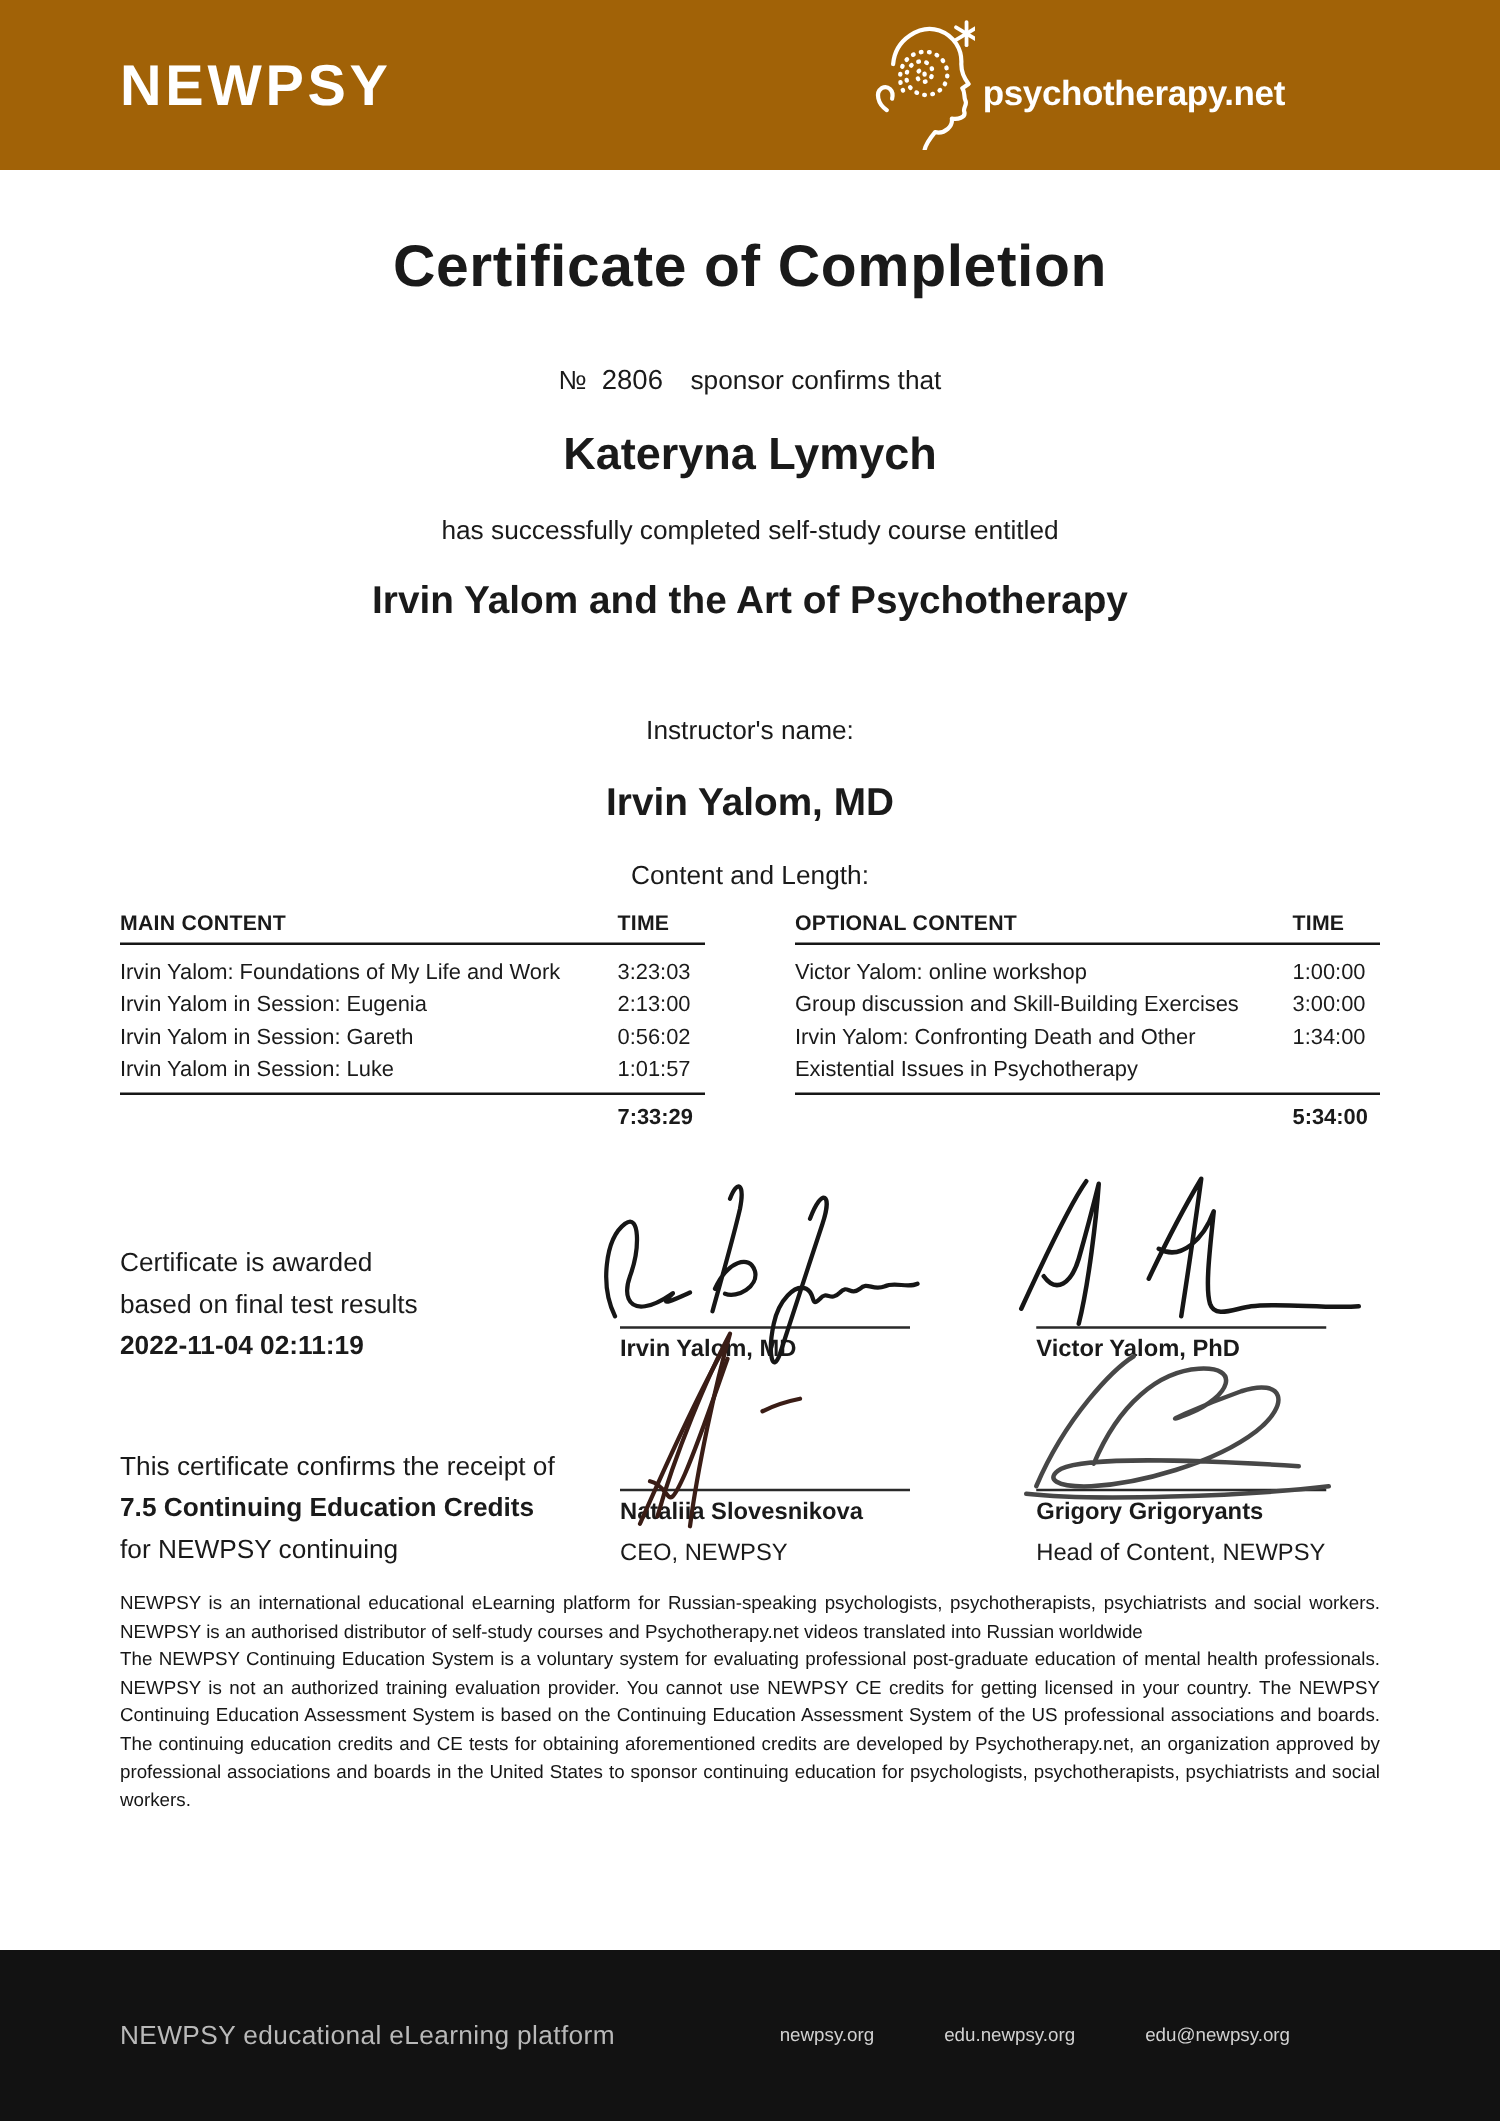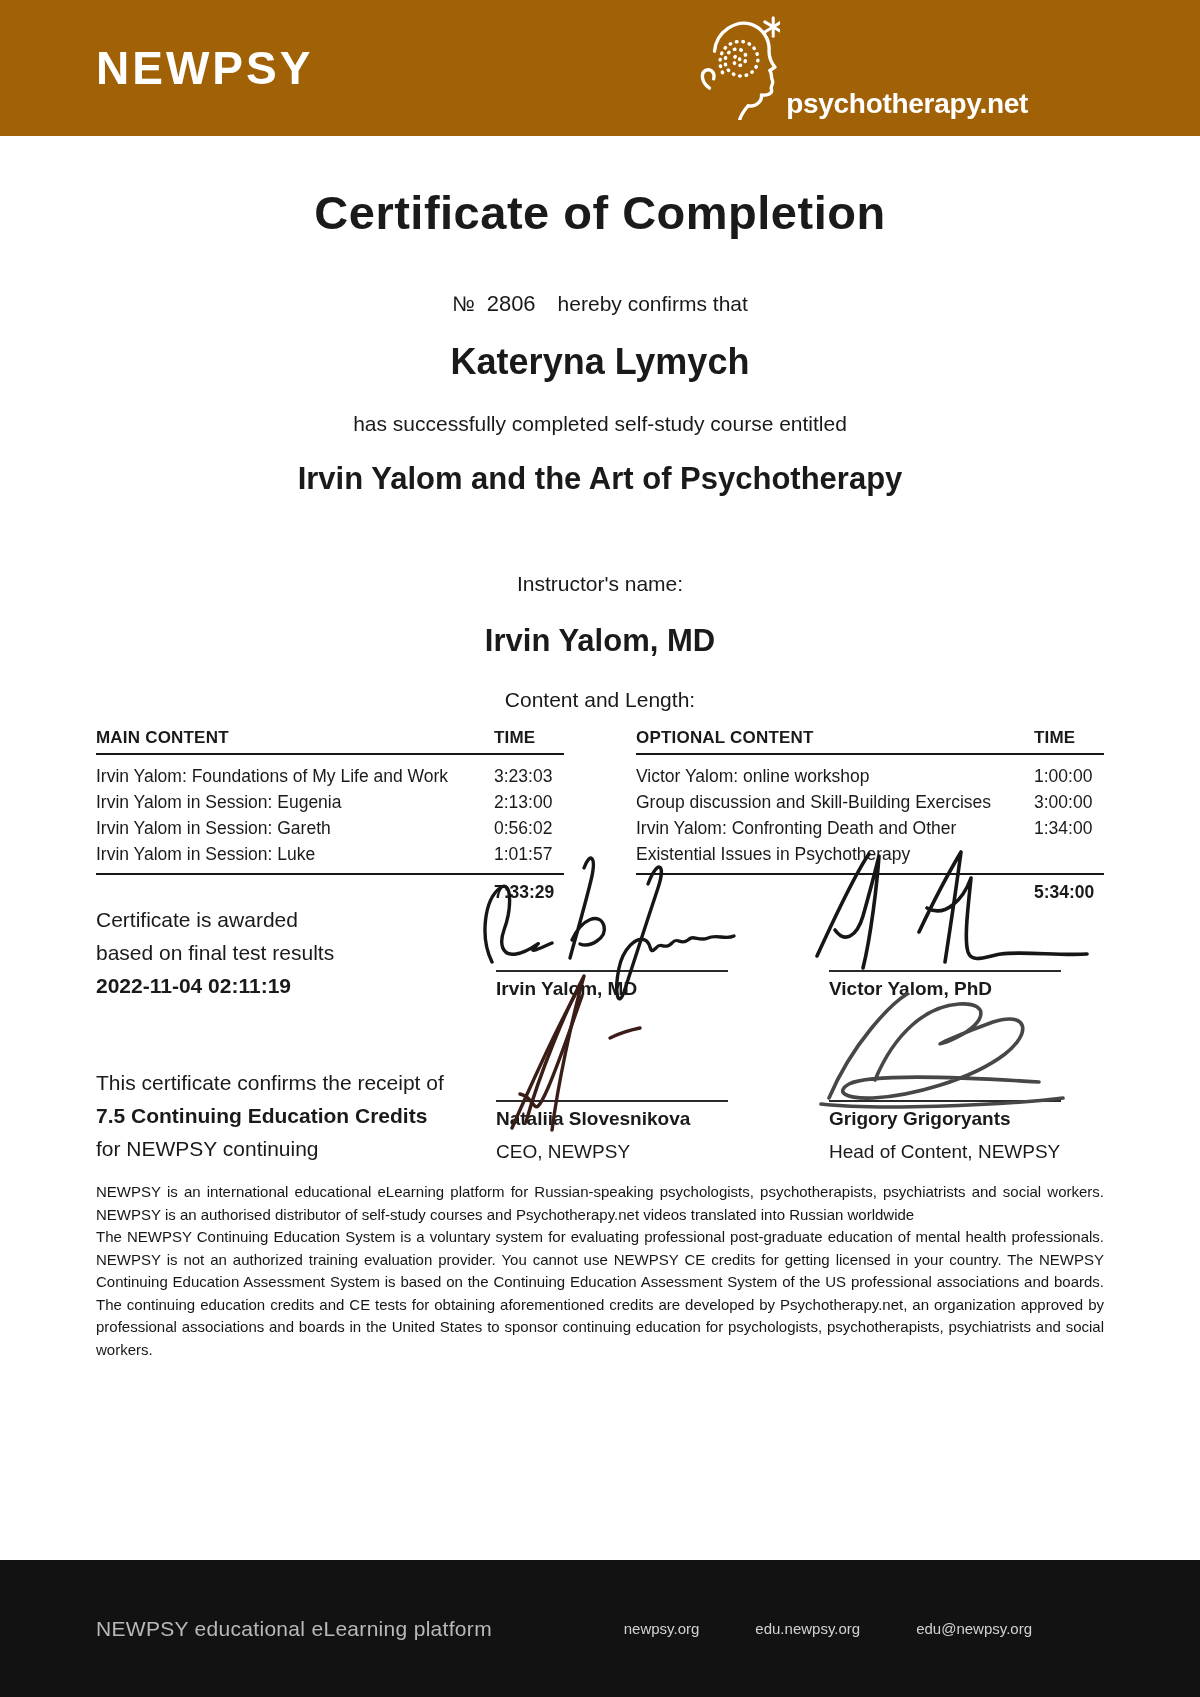--- a/index.html
+++ b/index.html
@@ -4,21 +4,21 @@
 <style>
   * { margin:0; padding:0; box-sizing:border-box; }
   html,body { width:1200px; background:#ffffff; }
   body { font-family:"Liberation Sans", sans-serif; color:#1a1a1a; }
   .page { width:1200px; height:1697px; display:flex; flex-direction:column; overflow:hidden; background:#fff; }
 
   
   .hdr { height:136px; background:#a16207; display:flex; align-items:center; justify-content:space-between;
          padding:0 96px; flex:0 0 auto; }
   .brand { color:#fff; font-size:46px; font-weight:800; letter-spacing:3px; line-height:1; }
-  .partner { display:flex; align-items:flex-end; gap:6px; margin-right:76px; }
+  .partner { display:flex; align-items:center; gap:6px; margin-right:76px; }
   .partner svg { display:block; }
   .partner-text { color:#fff; font-size:28px; font-weight:700; letter-spacing:-0.3px; margin-top:14px; }
 
   
   .main { flex:1 1 auto; width:1008px; margin:0 auto; overflow:hidden; }
   .center { text-align:center; }
   .title { margin-top:50px; font-size:47px; font-weight:800; line-height:54px; letter-spacing:0.5px; }
   .line-no { margin-top:50px; font-size:21px; line-height:28px; }
   .line-no .num { margin:0 22px 0 12px; font-size:22px; }
   .recipient { margin-top:22px; font-size:36px; font-weight:800; line-height:44px; }
@@ -38,21 +38,21 @@
   .ct-rows { padding:8px 0 6px; min-height:118px; }
   .ct-row { display:grid; grid-template-columns:1fr 70px; column-gap:8px;
             font-size:17.5px; line-height:26px; }
   .ct-row .t { align-self:start; }
   .ct-foot { border-top:2.5px solid #161616; }
   .ct-total { display:grid; grid-template-columns:1fr 70px; column-gap:8px;
               padding-top:6px; font-size:17.5px; font-weight:700; line-height:22px; }
 
   
   .sig-row { display:grid; grid-template-columns:360px 333px 315px; align-items:end; }
-  .sig-row1 { }
+  .sig-row1 { margin-top:90px; }
   .sig-row2 { margin-top:64px; }
   .sig-note { font-size:21px; line-height:33px; }
   .sig-note .bold { font-weight:700; }
   .sig-cell { padding-left:40px; position:relative; }
   .sig-line { width:232px; border-bottom:2px solid #2a2a2a; position:relative; }
   .sig-draw { position:absolute; left:-18px; bottom:-34px; overflow:visible; pointer-events:none; }
   .sig-name { font-size:19px; font-weight:700; line-height:26px; margin-top:4px; }
   .sig-role { font-size:19px; line-height:26px; margin-top:7px; }
   path.stroke { fill:none; stroke:currentColor; stroke-linecap:round; stroke-linejoin:round; }
 
@@ -93,21 +93,21 @@
       </span>
       <span class="partner-text">psychotherapy.net</span>
     </div>
   </div>
 
   <div class="main">
 
     <div class="title center">Certificate of Completion</div>
 
     <div class="line-no center">
-      <span>№</span><span class="num">2806</span><span>hereby confirms that</span>
+      <span>№</span><span class="num">2806</span><span>sponsor confirms that</span>
     </div>
 
     <div class="recipient center">Kateryna Lymych</div>
 
     <div class="plain completed center">has successfully completed self-study course entitled</div>
 
     <div class="course center">Irvin Yalom and the Art of Psychotherapy</div>
 
     <div class="plain instr-label center">Instructor's name:</div>
 

